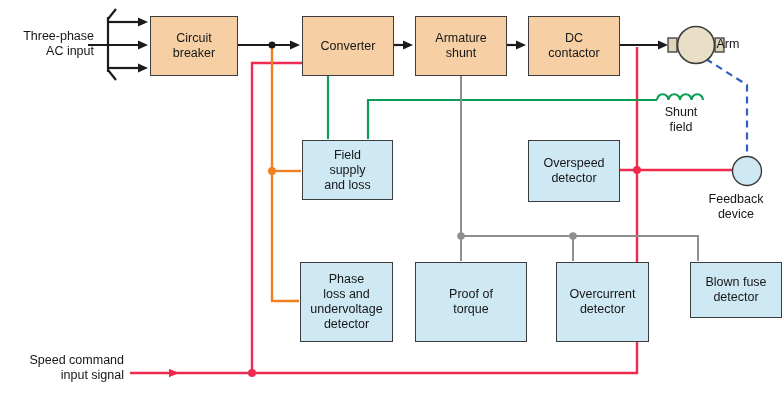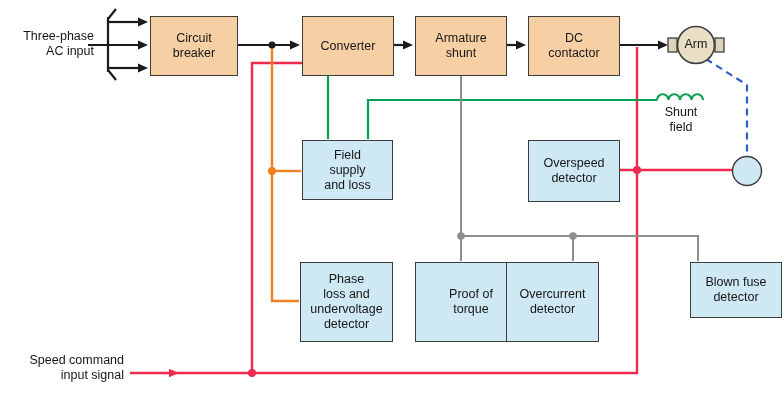--- a/index.html
+++ b/index.html
@@ -102,27 +102,29 @@
 supply
 and loss</div>
   <div class="dbox" style="left:528px;top:140px;width:92px;height:62px">Overspeed
 detector</div>
   <div class="dbox" style="left:300px;top:262px;width:93px;height:80px">Phase
 loss and
 undervoltage
 detector</div>
   <div class="dbox" style="left:415px;top:262px;width:112px;height:80px">Proof of
 torque</div>
-  <div class="dbox" style="left:506px;top:262px;width:93px;height:80px">Overcurrent
+  <div class="dbox" style="left:556px;top:262px;width:93px;height:80px">Overcurrent
 detector</div>
   <div class="dbox" style="left:690px;top:262px;width:92px;height:56px">Blown fuse
 detector</div>
 
-  <div class="lbl center" style="left:678px;top:37px;width:36px">Arm</div>
+  <div class="lbl center" style="left:710px;top:37px;width:36px">Arm</div>
 
   <div class="lbl right" style="left:0px;top:29px;width:94px">Three-phase
 AC input</div>
   <div class="lbl right" style="left:0px;top:353px;width:124px">Speed command
 input signal</div>
   <div class="lbl center" style="left:651px;top:105px;width:60px">Shunt
 field</div>
+  <div class="lbl center" style="left:692px;top:192px;width:88px">Feedback
+device</div>
 
 </div>
 
 </body></html>

